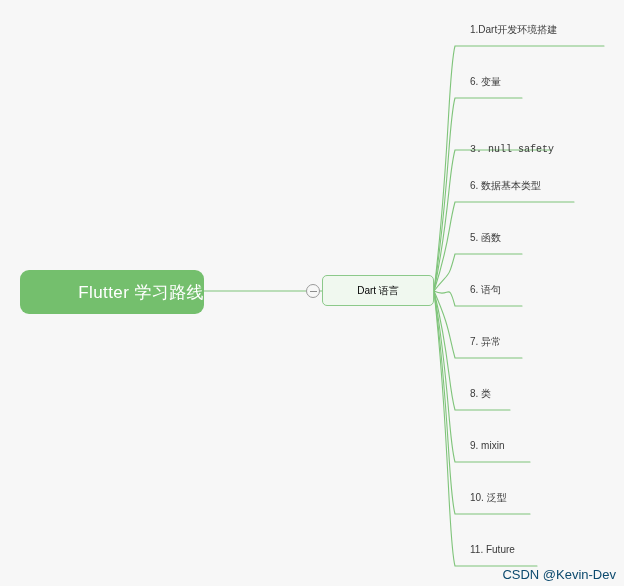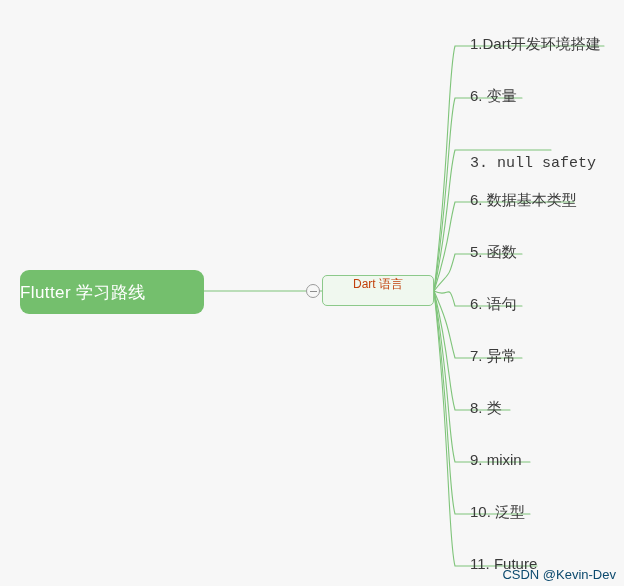--- a/index.html
+++ b/index.html
@@ -33,42 +33,42 @@
   .root-node {
     position: absolute;
     left: 20px;
     top: 270px;
     width: 184px;
     height: 44px;
     background: #74bf6d;
     border-radius: 9px;
     display: flex;
     align-items: center;
-    justify-content: flex-start;
+    justify-content: flex-end;
     color: #ffffff;
     font-size: 17px;
     letter-spacing: 0.4px;
     white-space: nowrap;
   }
 
   
   .mid-node {
     position: absolute;
     left: 322px;
     top: 275px;
     width: 112px;
     height: 31px;
     background: #f0f8ef;
     border: 1px solid #8cc98a;
     border-radius: 5px;
     display: flex;
-    align-items: flex-start;
+    align-items: center;
     justify-content: center;
-    color: #c2410c;
-    font-size: 12px;
+    color: #000000;
+    font-size: 10px;
     white-space: nowrap;
   }
 
   
   .toggle {
     position: absolute;
     left: 306px;
     top: 284px;
     width: 14px;
     height: 14px;
@@ -85,23 +85,22 @@
     height: 1px;
     background: #8d8d8d;
   }
 
   
   .leaf {
     position: absolute;
     height: 20px;
     line-height: 20px;
     color: #3a3a3a;
-    font-size: 15px;
+    font-size: 10px;
     white-space: nowrap;
-    margin-top: 14px;
   }
 
   
   .watermark {
     position: absolute;
     right: 8px;
     bottom: 4px;
     color: #0c4a6e;
     font-size: 13px;
     white-space: nowrap;

